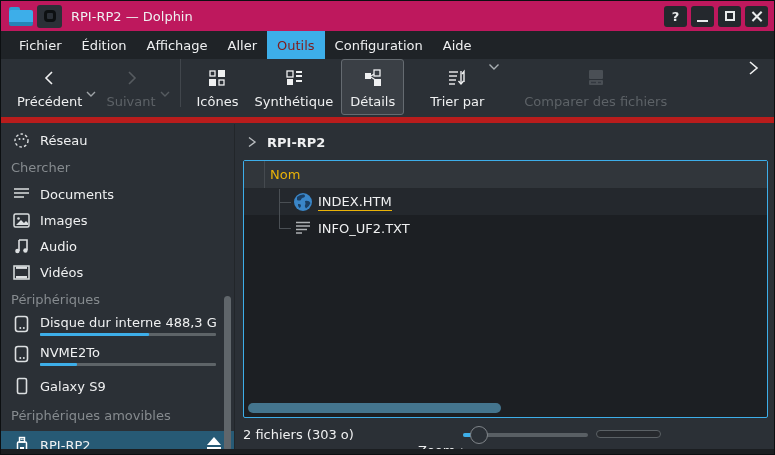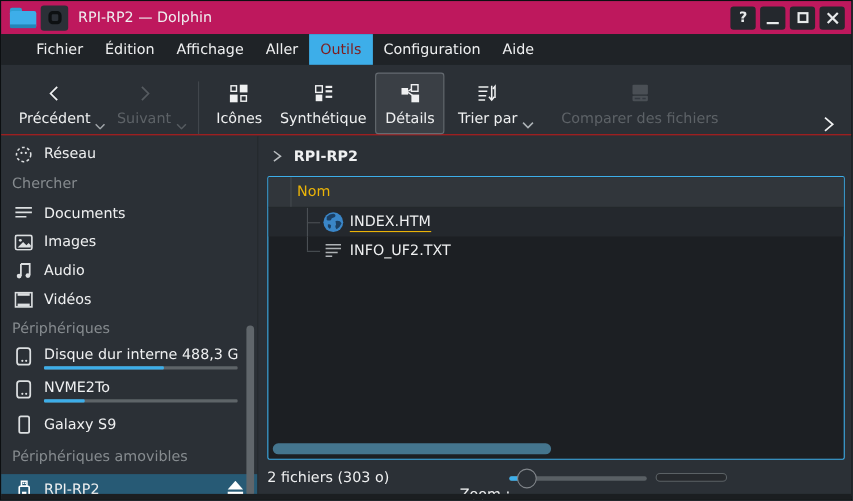--- a/index.html
+++ b/index.html
@@ -41,30 +41,30 @@
   .close-glyph { position: relative; width: 12px; height: 12px; }
   .close-glyph::before, .close-glyph::after {
     content:""; position:absolute; left:5px; top:0; width:2.4px; height:13px; background:#e8eaeb;
   }
   .close-glyph::before { transform: rotate(45deg); }
   .close-glyph::after  { transform: rotate(-45deg); }
 
   
   .menubar {
     position: absolute; left: 0; top: 30px; width: 100%; height: 28px;
-    background: #1f2327; display: flex; align-items: stretch; padding-left: 22px;
+    background: #1f2327; display: flex; align-items: stretch; padding-left: 8px;
   }
   .menu-item { display:flex; align-items:center; padding: 0 10px; color:#eff0f1; }
   .menu-item.active { background: #3daee9; color: #7f1d1d; }
 
   
   .toolbar {
     position: absolute; left: 0; top: 58px; width: 100%; height: 64px;
-    background: #2b3036; border-bottom: 1px solid #b91c1c;
-    display: flex; align-items: flex-end; padding: 0 8px;
+    background: #2b3036; border-bottom: 6px solid #b91c1c;
+    display: flex; align-items: flex-start; padding: 0 8px;
   }
   .tbtn {
     display: flex; flex-direction: column; align-items: center; justify-content: center;
     padding: 4px 8px; gap: 4px; height: 56px; border-radius: 3px; position: relative;
   }
   .tbtn .ticon { height: 24px; display:flex; align-items:center; justify-content:center; }
   .tbtn .tlabel { color: #eff0f1; white-space: nowrap; }
   .tbtn.disabled .tlabel { color: #5d6267; }
   .tbtn.pressed { background: #3a3f45; border: 1px solid #656b71; }
   .tbtn svg { display: block; }
@@ -231,21 +231,21 @@
         <svg width="20" height="18" viewBox="0 0 20 18">
           <rect x="2" y="4" width="6" height="6" fill="#eff0f1"></rect>
           <rect x="11" y="1" width="6" height="6" fill="none" stroke="#eff0f1" stroke-width="1.3"></rect>
           <rect x="11" y="10" width="7" height="7" fill="#eff0f1"></rect>
           <line x1="8" y1="7" x2="11" y2="5" stroke="#eff0f1" stroke-width="1.2"></line>
           <line x1="8" y1="8" x2="14" y2="12" stroke="#eff0f1" stroke-width="1.2"></line>
         </svg>
       </div>
       <div class="tlabel">Détails</div>
     </div>
-    <div class="tbtn" style="margin-left:4px">
+    <div class="tbtn" style="margin-left:18px">
       <div class="ticon">
         <svg width="20" height="20" viewBox="0 0 20 20">
           <line x1="2" y1="4" x2="11" y2="4" stroke="#eff0f1" stroke-width="1.4"></line>
           <line x1="2" y1="8" x2="10" y2="8" stroke="#eff0f1" stroke-width="1.4"></line>
           <line x1="2" y1="12" x2="9" y2="12" stroke="#eff0f1" stroke-width="1.4"></line>
           <line x1="2" y1="16" x2="8" y2="16" stroke="#eff0f1" stroke-width="1.4"></line>
           <line x1="14" y1="3" x2="14" y2="16" stroke="#eff0f1" stroke-width="1.4"></line>
           <polyline points="11.5,13 14,16 16.5,13" fill="none" stroke="#eff0f1" stroke-width="1.4"></polyline>
           <polyline points="15,6 17,3.5 17,14" fill="none" stroke="#eff0f1" stroke-width="1.4"></polyline>
         </svg>

